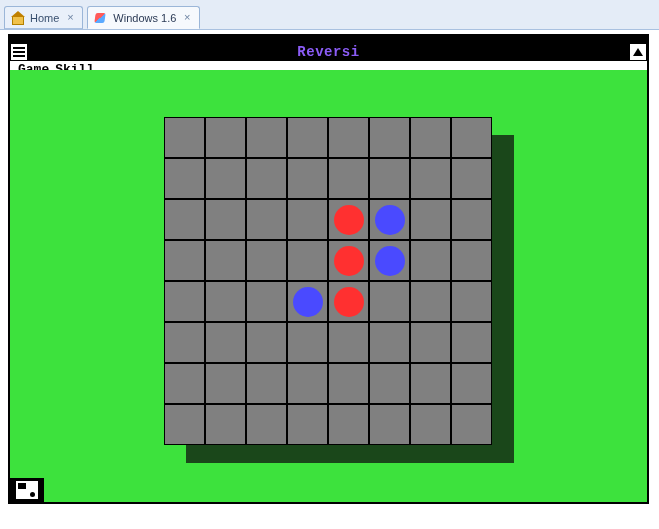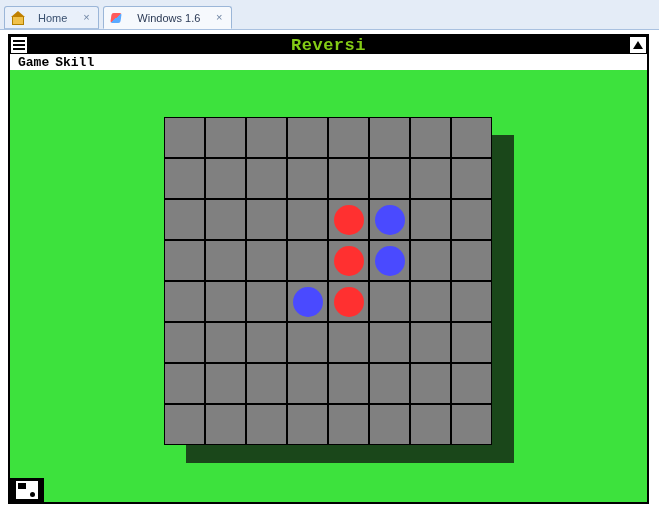--- a/index.html
+++ b/index.html
@@ -19,21 +19,21 @@
     border-bottom: 1px solid #a9c1e0;
     height: 26px;
     display: flex;
     align-items: flex-end;
     padding: 3px 4px 0 4px;
     gap: 4px;
   }
   .tab {
     display: flex;
     align-items: center;
-    gap: 13px;
+    gap: 5px;
     height: 21px;
     padding: 0 6px;
     background: #f6f9fd;
     border: 1px solid #9bb6d8;
     border-bottom: 1px solid #f6f9fd;
     border-radius: 3px 3px 0 0;
     font-size: 11px;
     color: #2b3a55;
     cursor: pointer;
   }
@@ -59,27 +59,28 @@
     width: 641px;
     height: 470px;
     border: 2px solid #000;
     box-sizing: border-box;
     background: #000;
   }
 
   .win-titlebar {
     height: 18px;
     background: #000;
-    color: #84cc16;
+    color: #8b5cf6;
     display: flex;
     align-items: center;
     font-family: "Courier New", monospace;
-    font-size: 17px;
+    font-size: 14px;
     font-weight: bold;
     position: relative;
+    margin-top: 7px;
   }
   .tb-sysmenu, .tb-max {
     width: 18px;
     height: 18px;
     background: #fff;
     border: 1px solid #000;
     box-sizing: border-box;
     cursor: pointer;
     display: flex;
     align-items: center;

